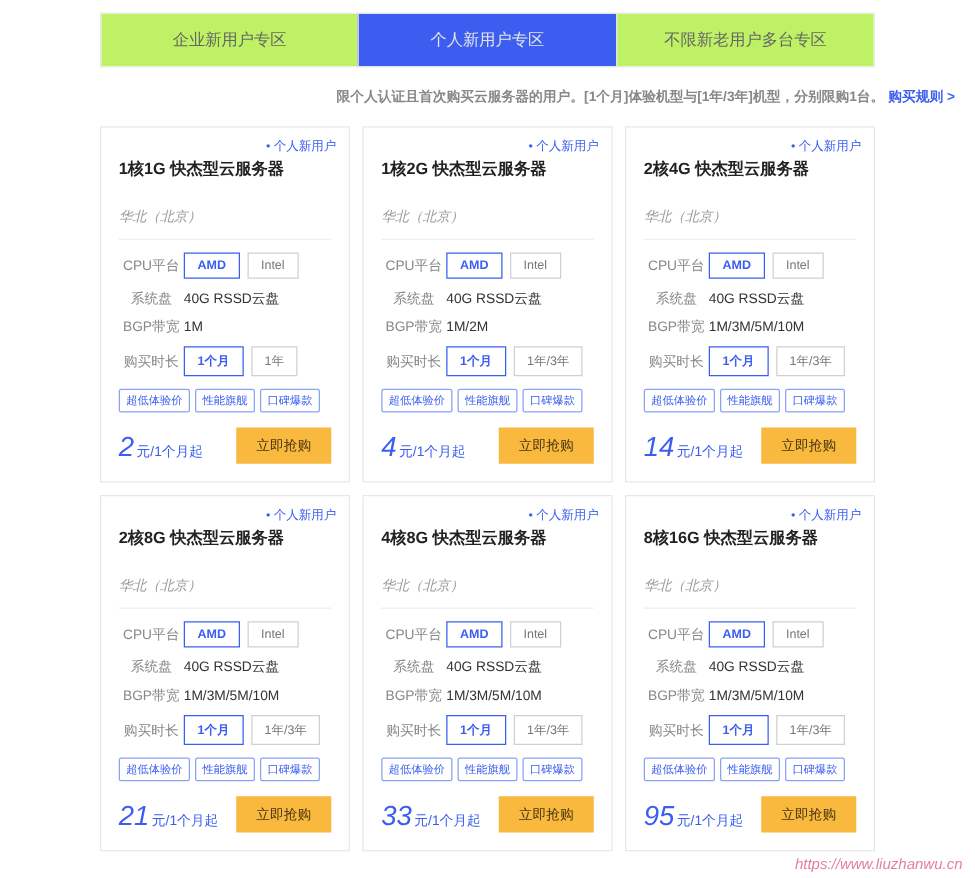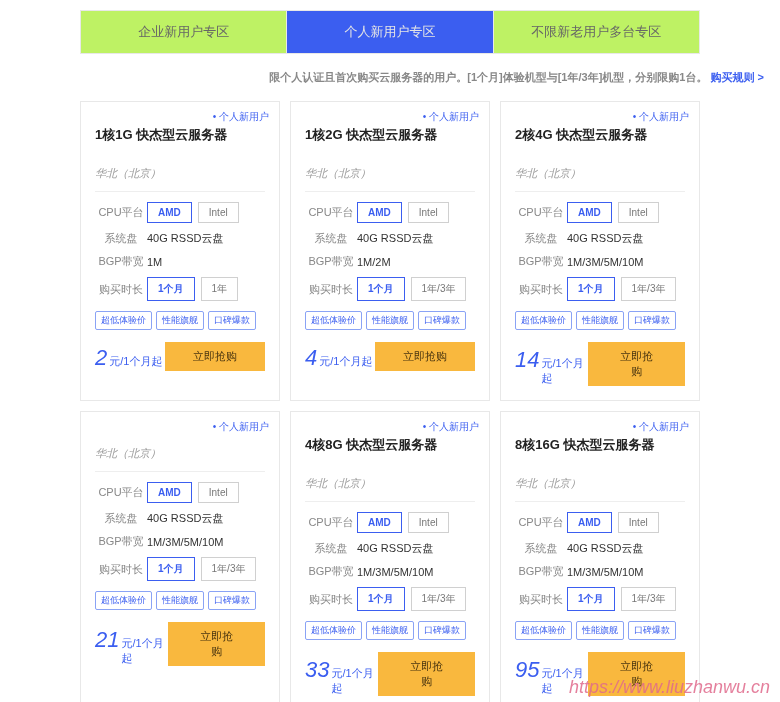--- a/index.html
+++ b/index.html
@@ -28,23 +28,23 @@
     .opts { display: flex; gap: 6px; }
     .opt { border: 1px solid #d0d0d0; padding: 4px 10px; font-size: 10px; color: #777; cursor: pointer; }
     .opt.sel { border: 1px solid #3b5ef0; color: #3b5ef0; font-weight: bold; }
     
     .tags { display: flex; gap: 4px; margin-top: 10px; flex-wrap: wrap; }
     .tag { border: 1px solid #8aa3f5; color: #3b5ef0; font-size: 9px; padding: 2px 5px; border-radius: 2px; }
     
     .footer { display: flex; justify-content: space-between; align-items: flex-end; margin-top: 12px; }
     .price { color: #3b5ef0; font-size: 11px; display: flex; align-items: baseline; gap: 2px; }
     .price-num { font-size: 22px; font-style: italic; font-weight: 400; }
-    .buy-btn { background: #f9b83e; color: #4a3510; font-size: 11px; padding: 7px 28px; border: none; cursor: pointer; }
-    
-    .watermark { position: fixed; right: 10px; bottom: 4px; color: #e06a8c; font-size: 18px; font-style: italic; opacity: 0.85; }
+    .buy-btn { background: #f9b83e; color: #4a3510; font-size: 11px; padding: 7px 16px; border: none; cursor: pointer; }
+    
+    .watermark { position: fixed; right: 10px; bottom: 4px; color: #e06a8c; font-size: 12px; font-style: italic; opacity: 0.85; }
   </style>
 </head>
 <body>
 
 <div class="tabs" id="tabs-container">
     <div class="tab">企业新用户专区</div>
     <div class="tab active">个人新用户专区</div>
     <div class="tab">不限新老用户多台专区</div>
   </div>
 
@@ -169,20 +169,21 @@
       <div class="footer">
         <div class="price">
           <span class="price-num">14</span>
           <span>元/1个月起</span>
         </div>
         <button class="buy-btn">立即抢购</button>
       </div>
     </div>
     <div class="card">
       <div class="badge">个人新用户</div>
+      <div class="card-title">2核8G 快杰型云服务器</div>
       <div class="region">华北（北京）</div>
       <div class="divider"></div>
       <div class="row">
         <span class="row-label">CPU平台</span>
         <div class="opts">
           <span class="opt sel">AMD</span>
           <span class="opt">Intel</span>
         </div>
       </div>
       <div class="row">

